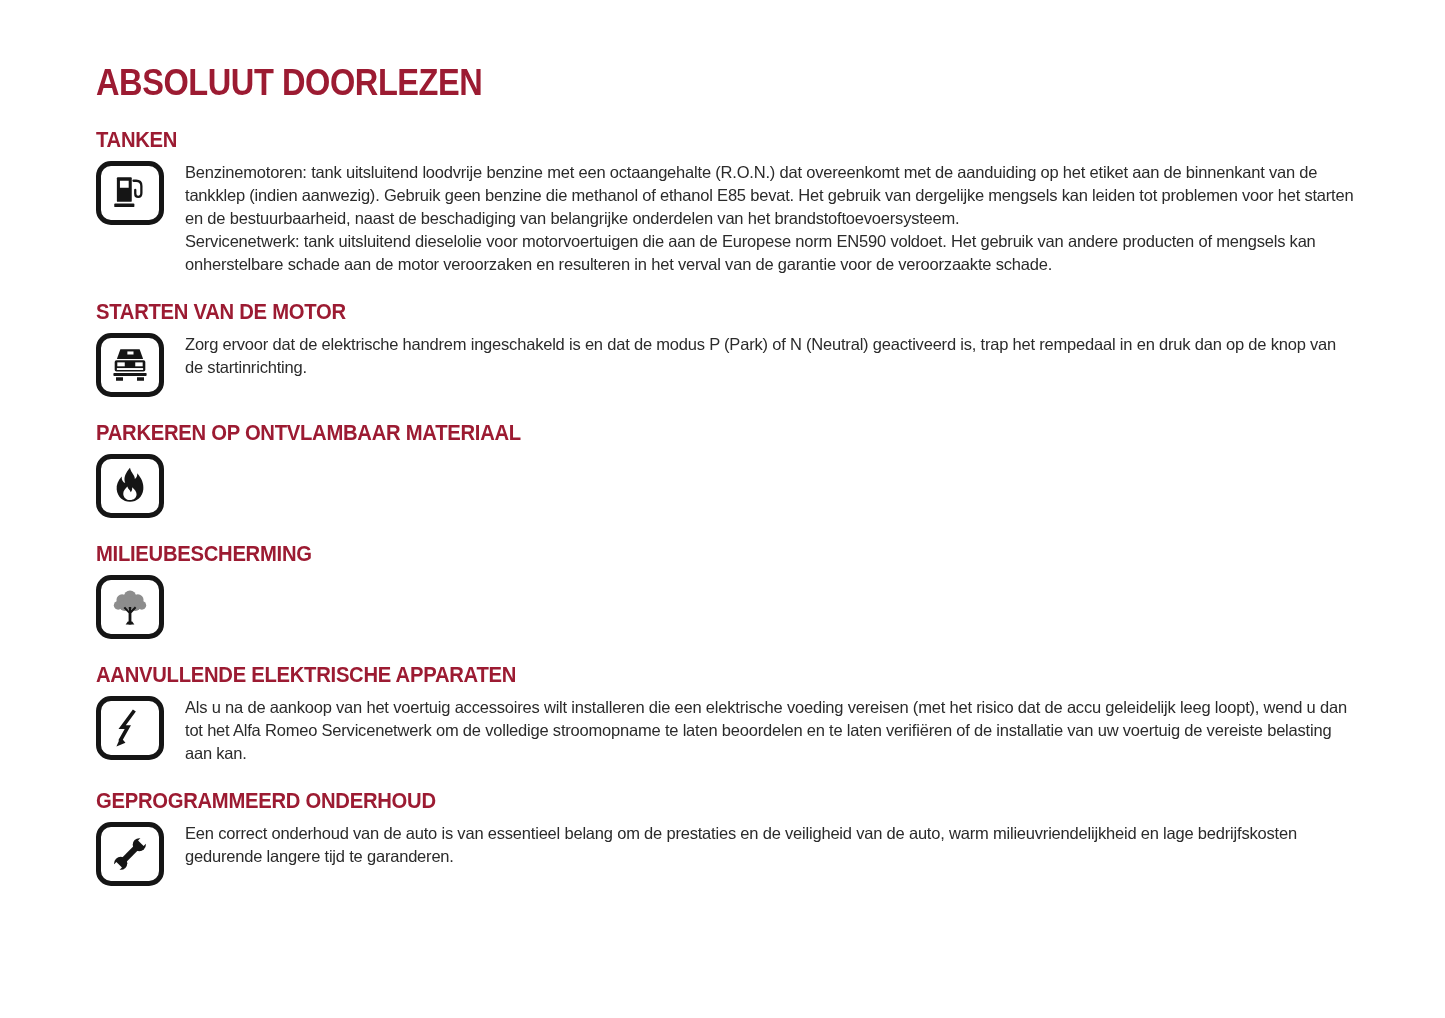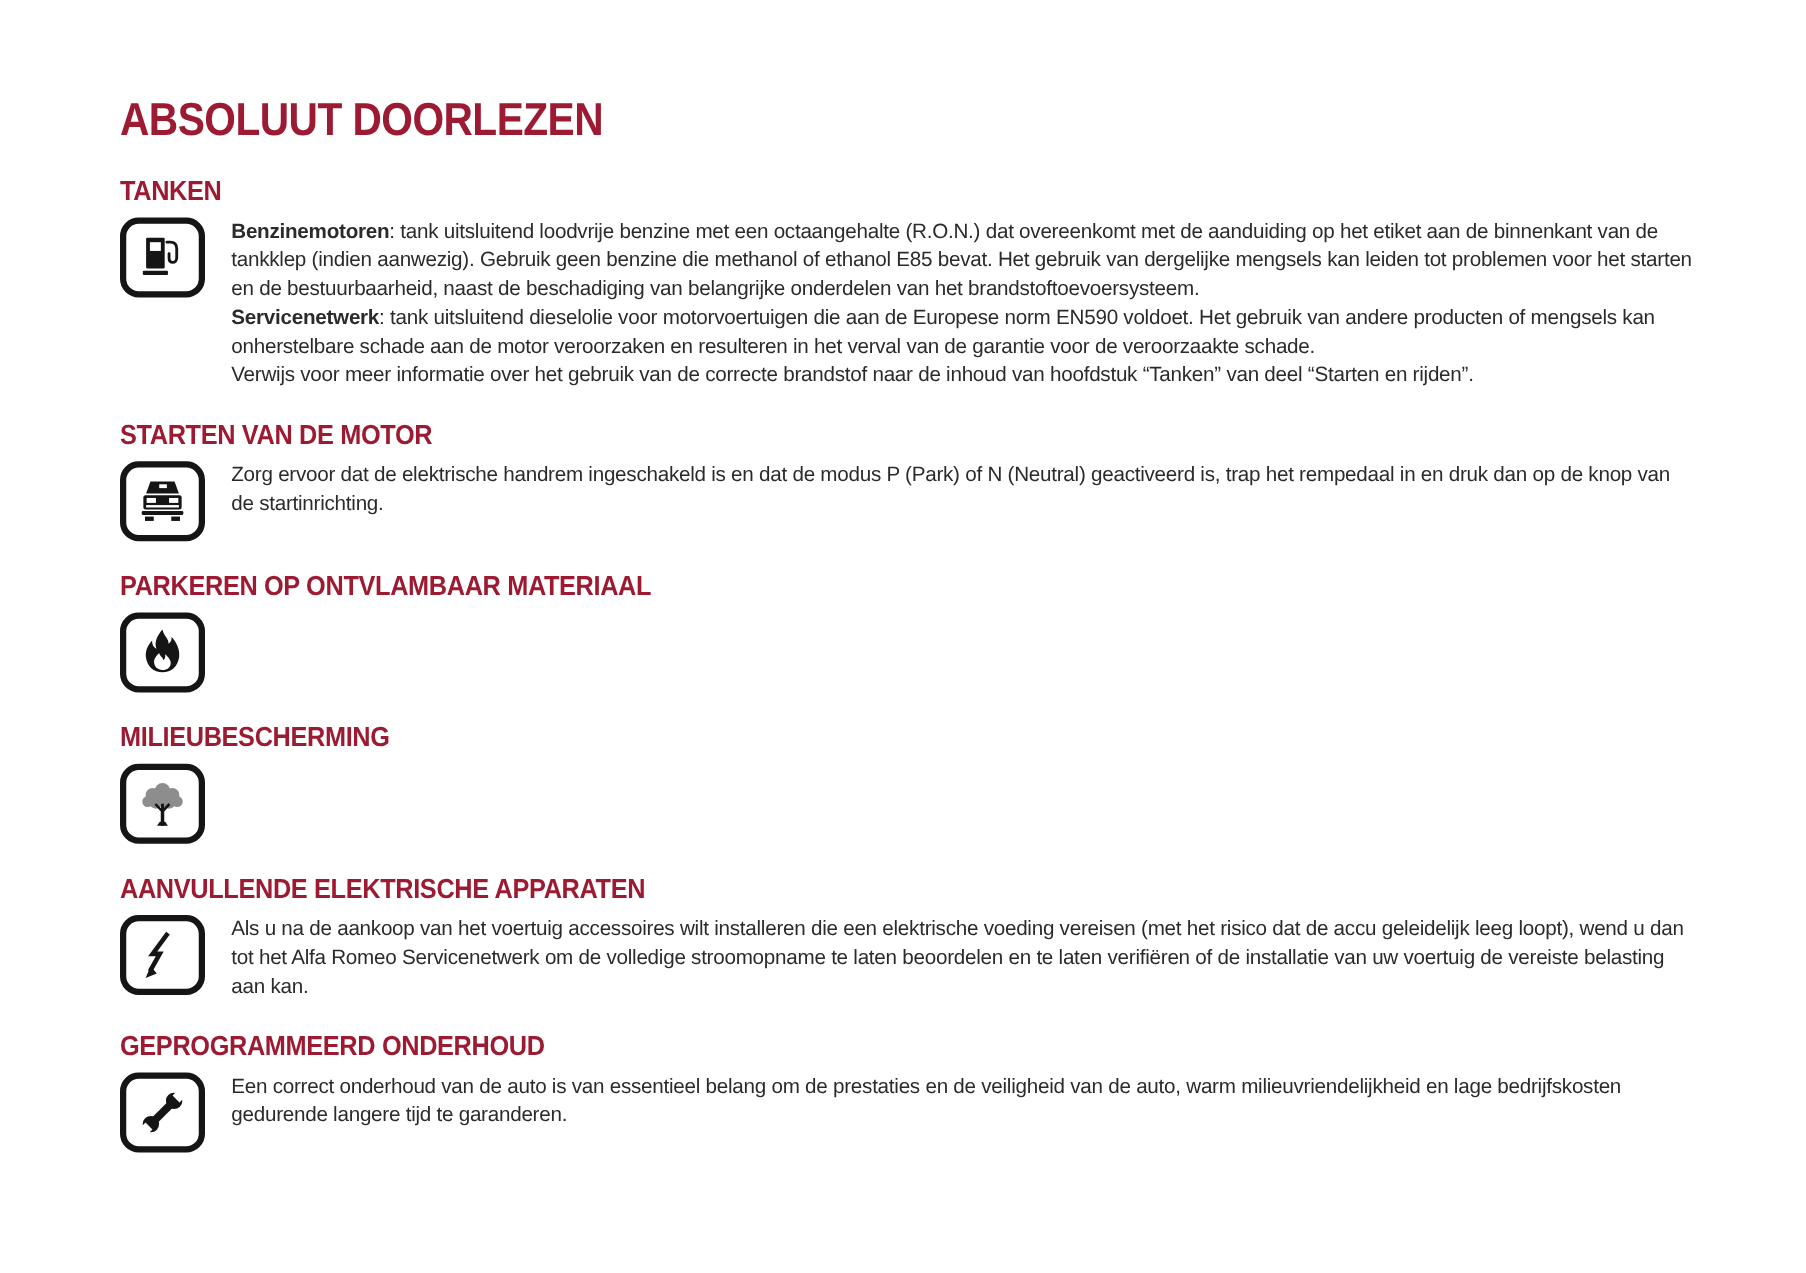--- a/index.html
+++ b/index.html
@@ -7,21 +7,20 @@
   body {
     width: 1445px;
     height: 1018px;
     background: #ffffff;
     font-family: "Liberation Sans", sans-serif;
     color: #2b2b2b;
     overflow: hidden;
   }
   .page {
     padding: 62px 80px 0 96px;
-    margin-top: 13px;
   }
   .page-title {
     margin: 0 0 14px 0;
     font-size: 37px;
     font-weight: 700;
     color: #9c1b32;
     letter-spacing: -0.5px;
     transform: scaleX(0.88);
     transform-origin: left center;
     white-space: nowrap;
@@ -57,21 +56,21 @@
   .text-col {
     flex: 1 1 auto;
     max-width: 1172px;
   }
   .text-col p {
     margin: 0;
     font-size: 16.5px;
     line-height: 23px;
     letter-spacing: -0.2px;
   }
-  .text-col b { font-weight: 700; text-align: center; }
+  .text-col b { font-weight: 400; text-align: center; }
 </style>
 </head>
 <body>
 
 <div class="page">
 
   <h1 class="page-title">ABSOLUUT DOORLEZEN</h1>
 
   <section>
     <h2 class="section-heading">TANKEN</h2>
@@ -80,21 +79,20 @@
         <svg width="42" height="42" viewBox="0 0 48 48" aria-hidden="true">
           <rect x="9" y="6" width="17" height="28" rx="1" fill="#151515"></rect>
           <rect x="12.5" y="10" width="10" height="8" fill="#ffffff"></rect>
           <rect x="6" y="36" width="23" height="4" rx="1" fill="#151515"></rect>
           <path d="M28 10 h3 c4 0 6 2.5 6 6 v8 c0 3 -1.8 4.5 -3.6 4.5 c-1.8 0 -3.4 -1.4 -3.4 -4 v-4" fill="none" stroke="#151515" stroke-width="2.6" stroke-linecap="round"></path>
         </svg>
       </div>
       <div class="text-col">
         <p><b>Benzinemotoren</b><span>: tank uitsluitend loodvrije benzine met een octaangehalte (R.O.N.) dat overeenkomt met de aanduiding op het etiket aan de binnenkant van de tankklep (indien aanwezig). Gebruik geen benzine die methanol of ethanol E85 bevat. Het gebruik van dergelijke mengsels kan leiden tot problemen voor het starten en de bestuurbaarheid, naast de beschadiging van belangrijke onderdelen van het brandstoftoevoersysteem.</span></p>
         <p><b>Servicenetwerk</b><span>: tank uitsluitend dieselolie voor motorvoertuigen die aan de Europese norm EN590 voldoet. Het gebruik van andere producten of mengsels kan onherstelbare schade aan de motor veroorzaken en resulteren in het verval van de garantie voor de veroorzaakte schade.</span></p>
-        <p><span>Verwijs voor meer informatie over het gebruik van de correcte brandstof naar de inhoud van hoofdstuk “Tanken” van deel “Starten en rijden”.</span></p>
       </div>
     </div>
   </section>
 
   <section>
     <h2 class="section-heading">STARTEN VAN DE MOTOR</h2>
     <div class="row">
       <div class="icon-box">
         <svg width="42" height="42" viewBox="0 0 48 48" aria-hidden="true">
           <path d="M13 6 L35 6 L39 17 L9 17 Z" fill="#151515"></path>

